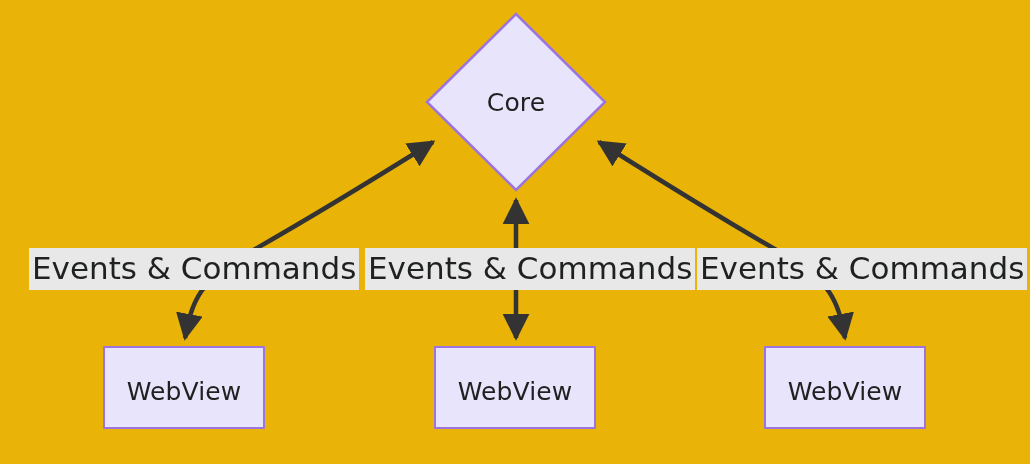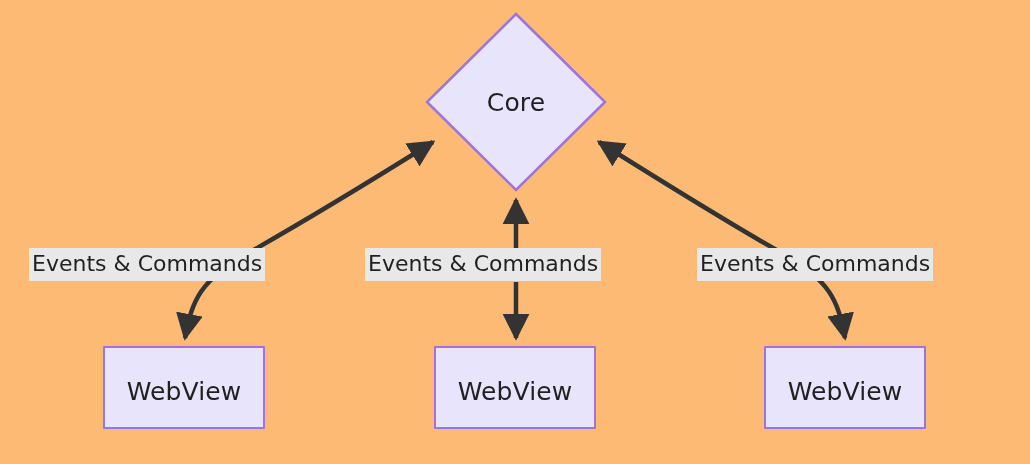--- a/index.html
+++ b/index.html
@@ -4,21 +4,21 @@
 <style>
   html, body {
     margin: 0;
     padding: 0;
     background: #ffffff;
   }
   #diagram-root {
     position: relative;
     width: 1030px;
     height: 464px;
-    background: #fdba74;
+    background: #eab308;
     font-family: "DejaVu Sans", sans-serif;
     overflow: hidden;
   }
   #edge-layer {
     position: absolute;
     left: 0;
     top: 0;
     width: 1030px;
     height: 464px;
     pointer-events: none;
@@ -74,21 +74,21 @@
   #webview-mid-box   { left: 434px; top: 346px; }
   #webview-mid-label { left: 434px; top: 346px; }
   #webview-right-box { left: 764px; top: 346px; }
   #webview-right-label{ left: 764px; top: 346px; }
 
   
   .edge-label {
     position: absolute;
     background: #e8e8e8;
     color: #1f2020;
-    font-size: 22px;
+    font-size: 31px;
     line-height: 1;
     padding: 5px 3px 6px 3px;
     white-space: nowrap;
     text-align: center;
     box-sizing: border-box;
   }
   #edge-label-left  { left: 29px;  top: 248px; }
   #edge-label-mid   { left: 365px; top: 248px; }
   #edge-label-right { left: 697px; top: 248px; }
 </style>

